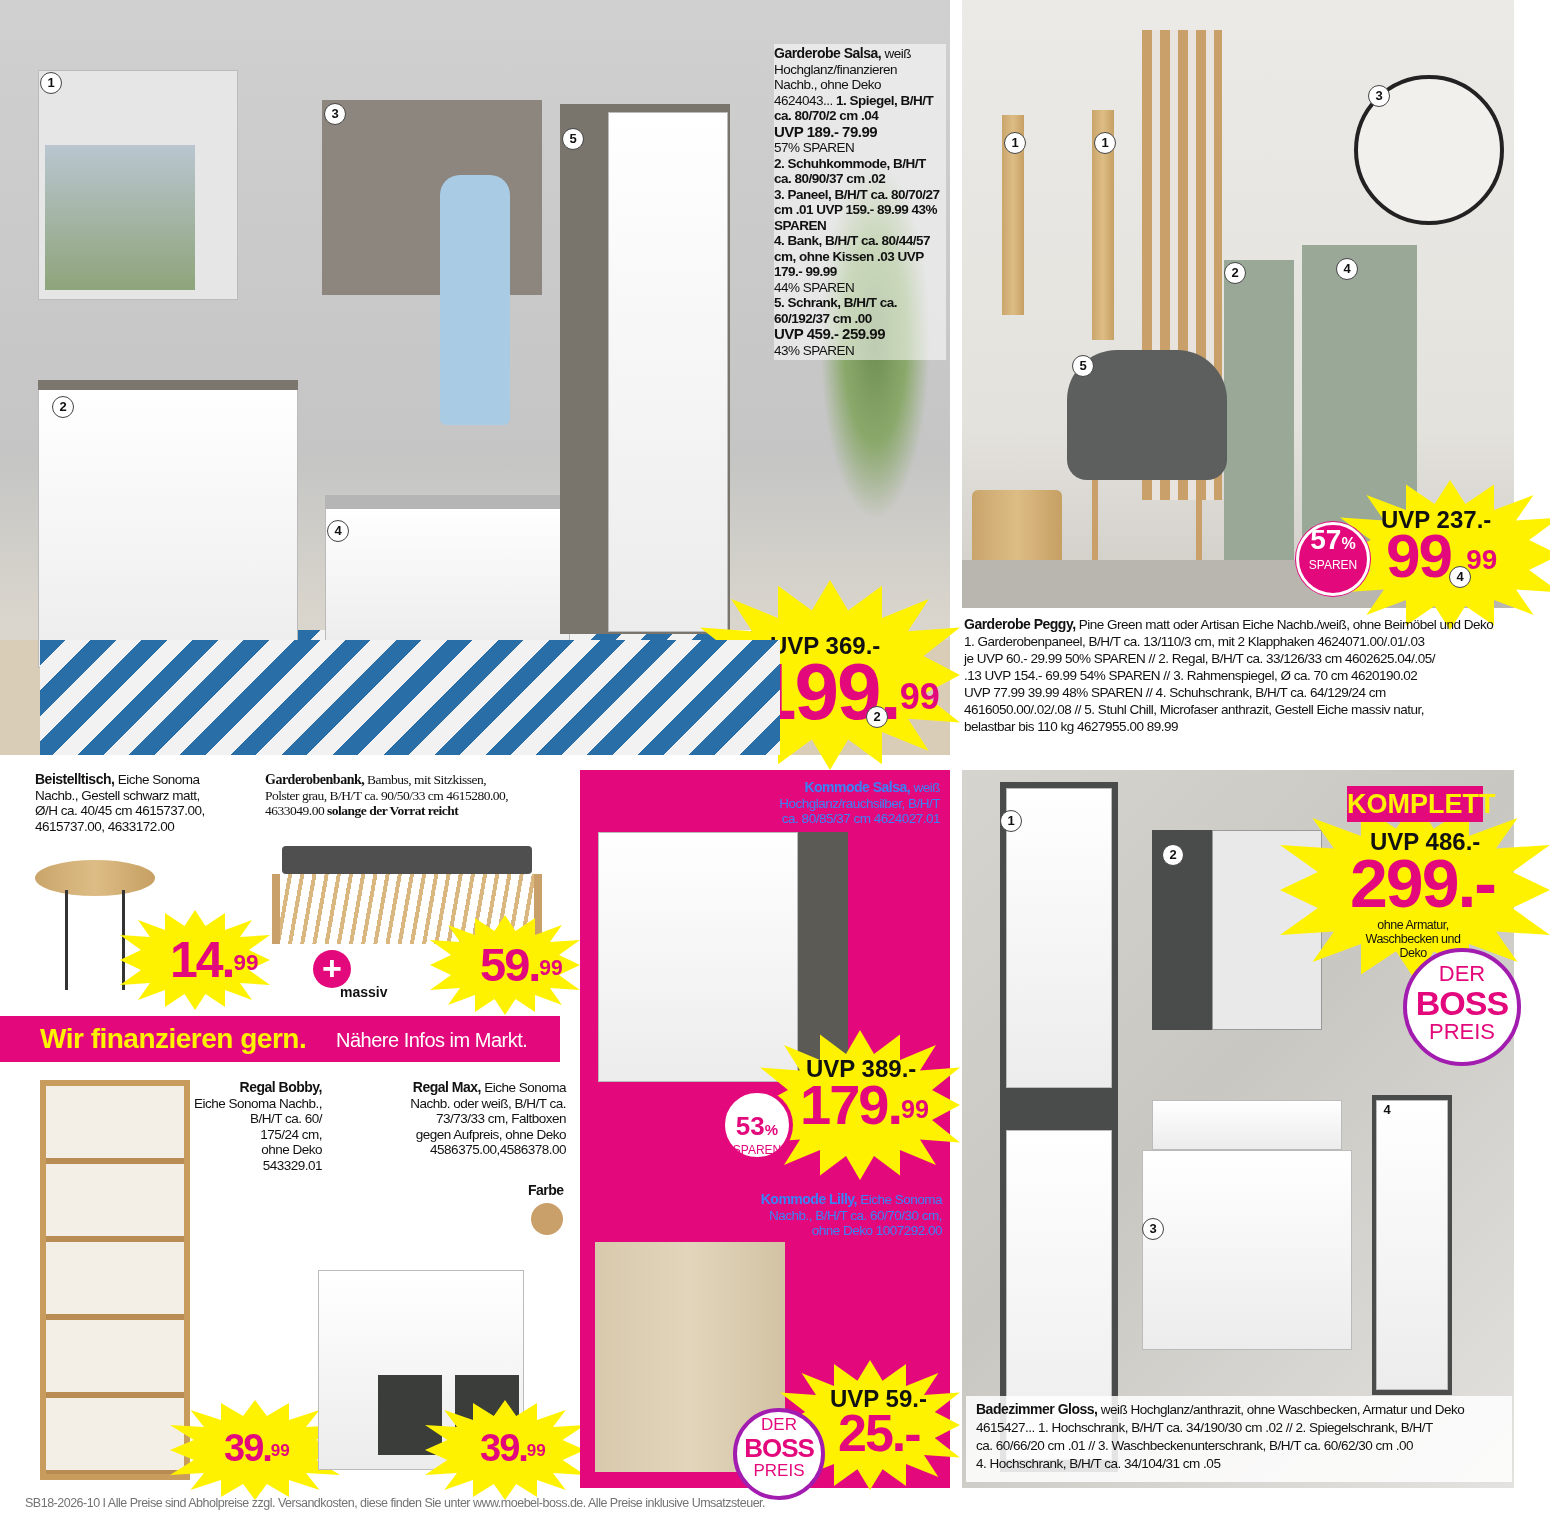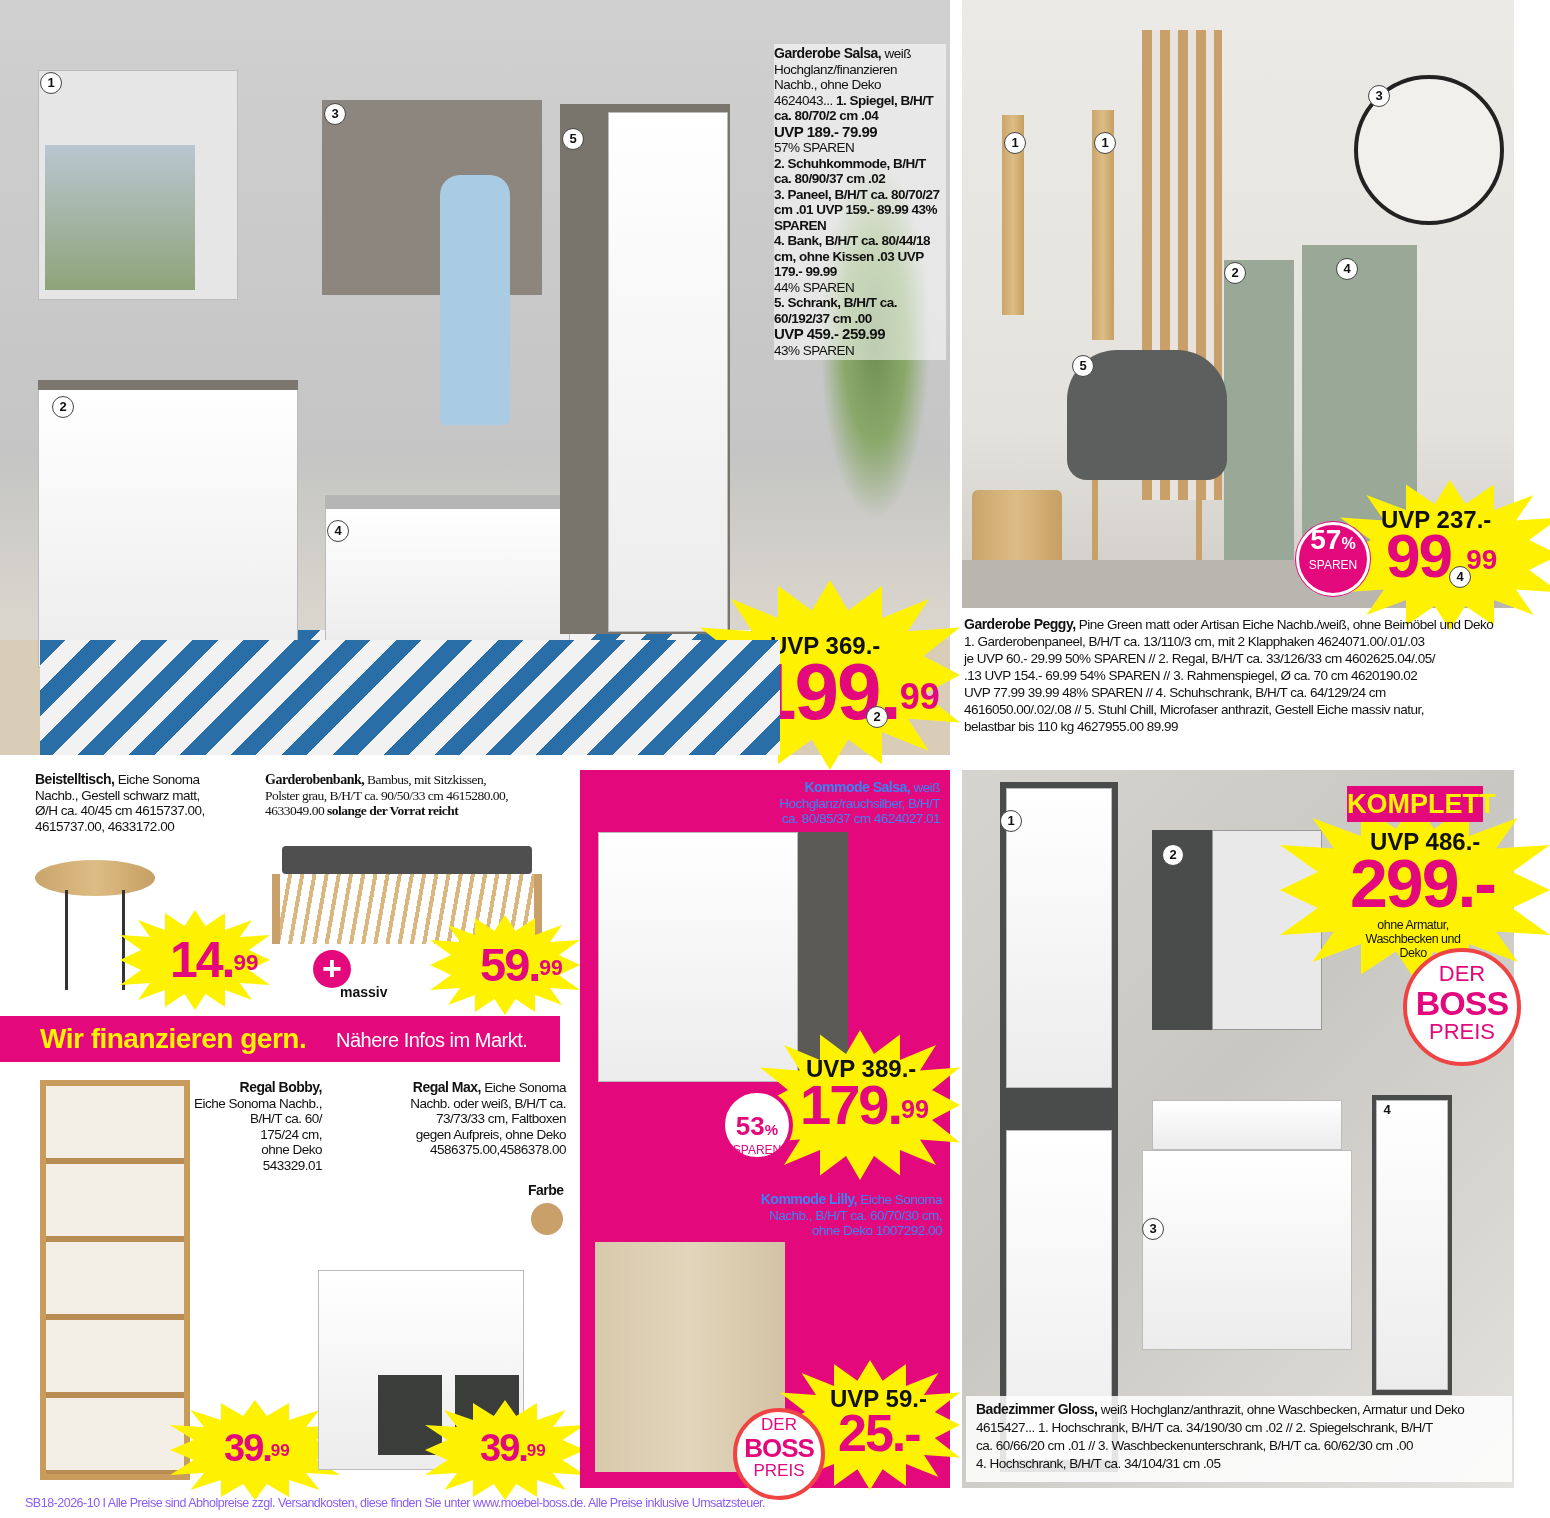--- a/index.html
+++ b/index.html
@@ -36,31 +36,31 @@
   .price { position: absolute; color: #e3097c; font-weight: bold; font-family: "Liberation Sans Narrow","Liberation Sans",sans-serif; letter-spacing: -2px; white-space: nowrap; }
   .price sup { font-size: 0.45em; vertical-align: top; position: relative; top: 0.15em; letter-spacing: 0; margin-top: 45px; }
   .uvp { position: absolute; font-weight: bold; font-size: 24px; color: #111; white-space: nowrap; font-family: "Liberation Sans Narrow","Liberation Sans",sans-serif; }
 
   .save-circle { position: absolute; border-radius: 50%; background: #e3097c; border: 3px solid #fff; box-shadow: 0 0 0 1px #e3097c; color: #fff; text-align: center; font-weight: bold; }
   .save-circle .pct { display: block; font-size: 36px; line-height: 38px; margin-top: 10px; }
   .save-circle .pct small { font-size: 20px; }
   .save-circle .lbl { display: block; font-size: 15px; font-weight: normal; }
   .save-circle.inv { background: #fff; border: 3px solid #e3097c; color: #e3097c; }
 
-  .boss { position: absolute; border-radius: 50%; background: #fff; border: 4px solid #ef4444; color: #e3097c; text-align: center; }
+  .boss { position: absolute; border-radius: 50%; background: #fff; border: 4px solid #a21caf; color: #e3097c; text-align: center; }
   .boss .l1, .boss .l3 { display: block; font-size: 22px; line-height: 24px; }
   .boss .l2 { display: block; font-size: 34px; font-weight: bold; line-height: 34px; letter-spacing: -1px; }
 
   .banner { position: absolute; left: 0; top: 1016px; width: 560px; height: 46px; background: #e3097c; }
   .banner .y { color: #fff200; font-weight: bold; font-size: 28px; position: absolute; left: 40px; top: 7px; white-space: nowrap; }
   .banner .w { color: #fff; font-size: 20px; position: absolute; left: 336px; top: 13px; white-space: nowrap; }
 
   .komplett { position: absolute; left: 1347px; top: 786px; width: 136px; height: 36px; background: #e3097c; color: #fff200; font-weight: bold; font-size: 27px; text-align: center; line-height: 36px; }
 
-  .footer { position: absolute; left: 25px; top: 1496px; font-size: 12.5px; color: #8b5cf6; white-space: nowrap; }
+  .footer { position: absolute; left: 25px; top: 1496px; font-size: 12.5px; color: #737373; white-space: nowrap; }
   .swatch { position: absolute; left: 531px; top: 1203px; width: 32px; height: 32px; border-radius: 50%; background: #c9a06a; }
   .plus-badge { position: absolute; left: 313px; top: 950px; width: 38px; height: 38px; border-radius: 50%; background: #e3097c; color: #fff; font-size: 34px; font-weight: bold; text-align: center; line-height: 36px; }
   .massiv { position: absolute; left: 340px; top: 984px; font-size: 14px; font-weight: bold; }
   .bath-caption { position: absolute; left: 966px; top: 1396px; width: 546px; height: 86px; background: rgba(255,255,255,0.85); }
   .printmark { position: absolute; left: 20px; top: 20px; width: 9px; height: 9px; background: linear-gradient(180deg,#3cf 0 33%,#c3c 33% 66%,#222 66% 100%); }
 </style>
 </head>
 <body>
 
 <div class="printmark"></div>
@@ -99,21 +99,21 @@
 <div class="txt cond" style="left:774px;top:44px;width:172px;background:rgba(255,255,255,0.55);padding:2px 0;">
   <span class="hd">Garderobe Salsa,</span>
   <span>weiß Hochglanz/finanzieren</span><br>
   <span>Nachb., ohne Deko</span><br>
   <span>4624043...</span>
   <b>1. Spiegel, B/H/T ca. 80/70/2 cm .04</b><br>
   <b style="font-size:15px;">UVP 189.- 79.99</b><br>
   <span>57% SPAREN</span><br>
   <b>2. Schuhkommode, B/H/T ca. 80/90/37 cm .02</b><br>
   <b>3. Paneel, B/H/T ca. 80/70/27 cm .01 UVP 159.- 89.99 43% SPAREN</b><br>
-  <b>4. Bank, B/H/T ca. 80/44/18 cm, ohne Kissen .03 UVP 179.- 99.99</b><br>
+  <b>4. Bank, B/H/T ca. 80/44/57 cm, ohne Kissen .03 UVP 179.- 99.99</b><br>
   <span>44% SPAREN</span><br>
   <b>5. Schrank, B/H/T ca. 60/192/37 cm .00</b><br>
   <b style="font-size:15px;">UVP 459.- 259.99</b><br>
   <span>43% SPAREN</span>
 </div>
 
 <div class="burst" style="left:700px;top:580px;width:260px;height:190px;"></div>
 <div class="uvp" style="left:770px;top:632px;">UVP 369.-</div>
 <div class="price" style="left:752px;top:652px;font-size:80px;line-height:80px;">
   <span>199.</span><sup>99</sup>

